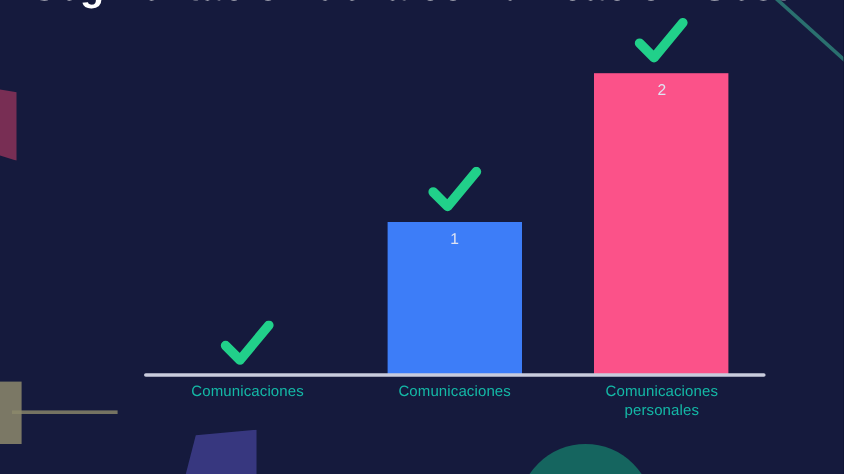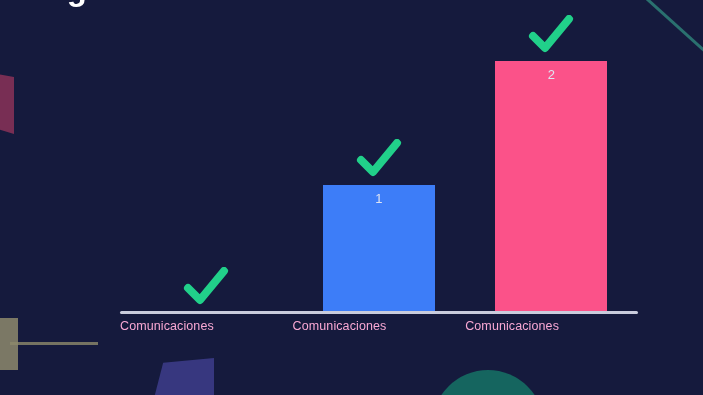--- a/index.html
+++ b/index.html
@@ -133,24 +133,24 @@
     position: absolute;
     left: 120px;
     top: 318px;
     width: 518px;
     height: 48px;
   }
   .cat-label {
     position: absolute;
     top: 0;
     width: 172.6px;
-    text-align: left;
+    text-align: center;
     font-size: 12.5px;
     line-height: 16px;
-    color: #f9a8d4;
+    color: #14b8a6;
     letter-spacing: .1px;
   }
   .cat-label[data-slot="0"] { left: 0px; }
   .cat-label[data-slot="1"] { left: 172.6px; }
   .cat-label[data-slot="2"] { left: 345.2px; }
   .cat-label span { display: block; }
 </style>
 </head>
 <body>
 
@@ -206,16 +206,17 @@
 
   <div id="category-labels">
     <div class="cat-label" data-slot="0">
       <span>Comunicaciones</span>
     </div>
     <div class="cat-label" data-slot="1">
       <span>Comunicaciones</span>
     </div>
     <div class="cat-label" data-slot="2">
       <span>Comunicaciones</span>
+      <span>personales</span>
     </div>
   </div>
 
 </div>
 
 </body></html>

